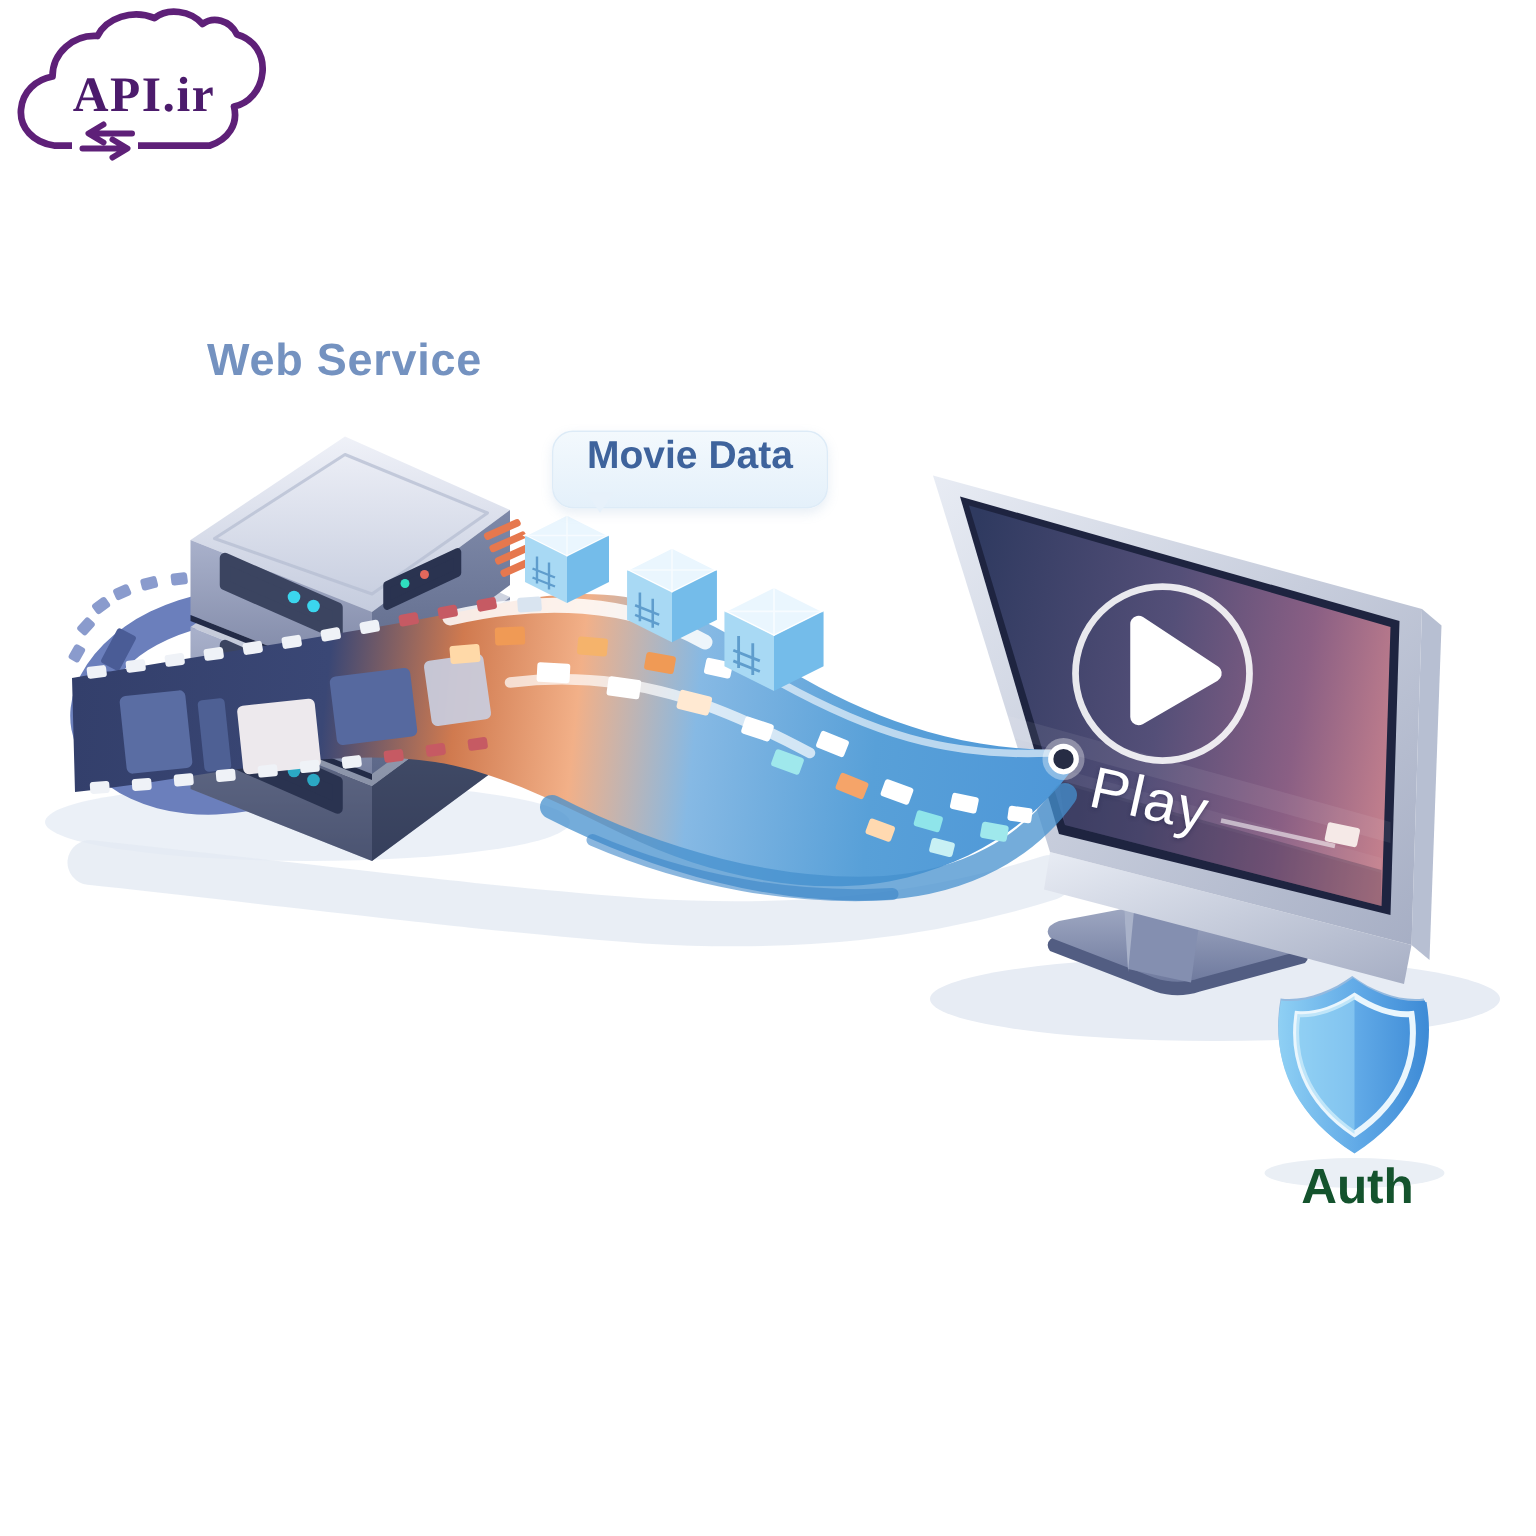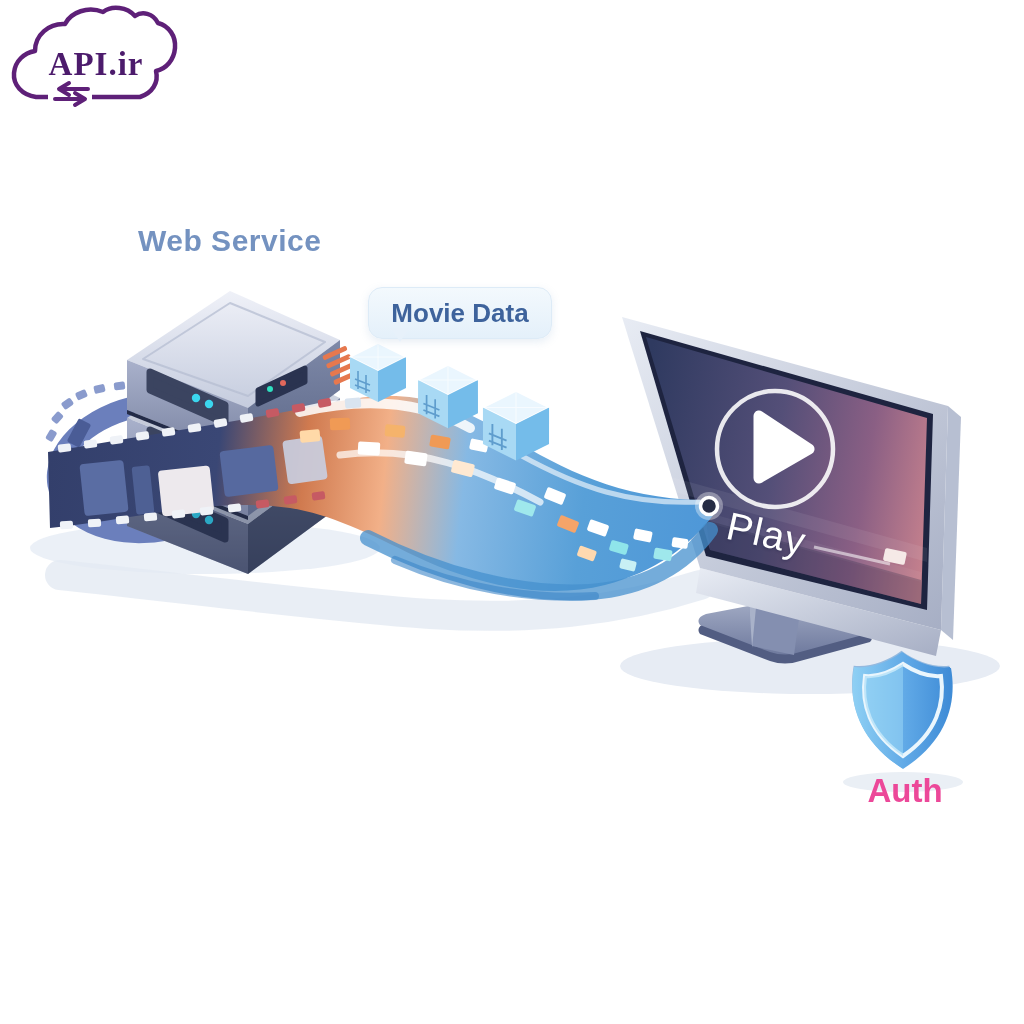--- a/index.html
+++ b/index.html
@@ -6,28 +6,28 @@
   #stage{position:relative;width:1024px;height:1024px;background:#fff;overflow:hidden;
          font-family:"Liberation Sans","DejaVu Sans",sans-serif;}
   #scene{position:absolute;left:0;top:0;width:1024px;height:1024px;}
   .lbl{position:absolute;white-space:nowrap;}
   .logo-text{left:40px;top:46px;width:112px;text-align:center;
              font-family:"Liberation Serif","DejaVu Serif",serif;
              font-size:33px;font-weight:600;color:#4C1B6C;letter-spacing:1px;}
   .web-service{left:138px;top:224px;width:196px;text-align:left;
                font-size:30px;font-weight:700;color:#7492C0;letter-spacing:.5px;}
   .auth{left:850px;top:772px;width:110px;text-align:center;
-        font-size:33px;font-weight:700;color:#ec4899;}
+        font-size:33px;font-weight:700;color:#14532d;}
   .play{left:732px;top:504px;font-size:39px;font-weight:400;color:#FFFFFF;
         transform:rotate(12.5deg);transform-origin:left top;letter-spacing:1px;
         text-shadow:0 1px 3px rgba(20,25,60,.35);}
   .tooltip{position:absolute;left:368px;top:287px;width:182px;height:50px;
            background:linear-gradient(180deg,#F3F9FD,#E4F0FA);
            border:1px solid #DDEBF7;border-radius:14px;
-           display:flex;align-items:center;justify-content:center;
+           display:flex;align-items:flex-start;justify-content:center;
            font-size:26px;font-weight:700;color:#3E639C;
            box-shadow:0 3px 8px rgba(120,160,200,.18);}
   .tooltip:after{content:"";position:absolute;left:22px;bottom:-13px;
            border:9px solid transparent;border-top:14px solid #E7F1FA;}
 </style>
 </head>
 <body>
 
 <div id="stage">
 

